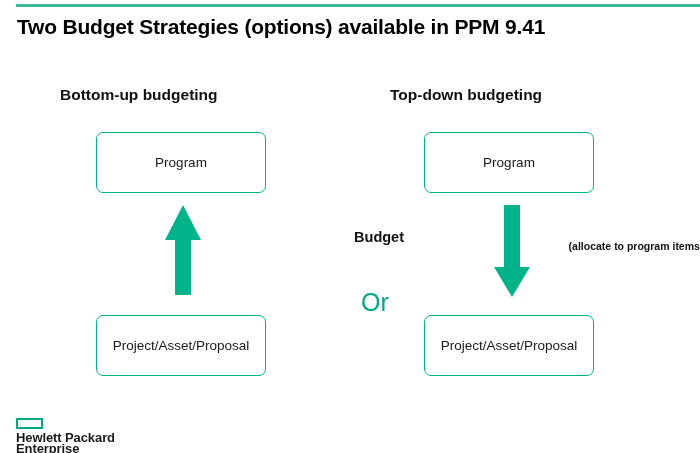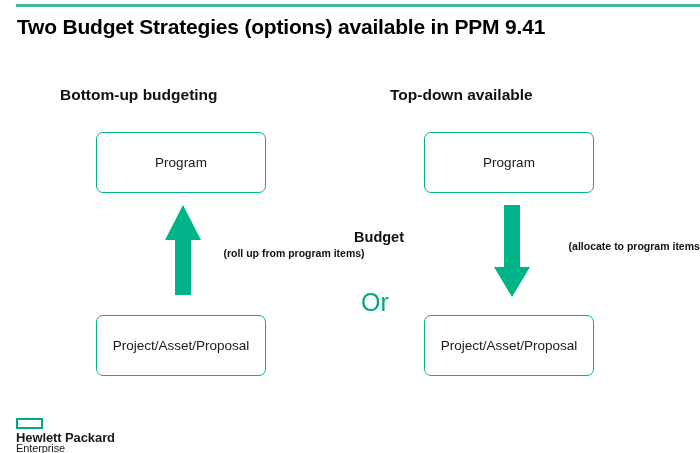--- a/index.html
+++ b/index.html
@@ -134,22 +134,22 @@
   }
   #hpe-logo-line1 {
     font-size: 13px;
     font-weight: bold;
     color: #1a1a1a;
     line-height: 11px;
     letter-spacing: -0.1px;
     white-space: nowrap;
   }
   #hpe-logo-line2 {
-    font-size: 11px;
-    font-weight: normal;
+    font-size: 13px;
+    font-weight: bold;
     color: #1a1a1a;
     line-height: 11px;
     letter-spacing: -0.1px;
     white-space: nowrap;
   }
 </style>
 </head>
 <body>
 
 <div id="slide">
@@ -161,28 +161,27 @@
   <div class="col-heading" id="heading-left">Bottom-up budgeting</div>
 
   <div class="node-box" id="box-program-left">Program</div>
 
   <svg class="arrow" id="arrow-up" viewBox="0 0 42 90" aria-hidden="true">
     <polygon points="21,0 39,35 29,35 29,90 13,90 13,35 3,35" fill="#01b388"></polygon>
   </svg>
 
   <div class="budget-label" id="budget-left">
     <div class="budget-title">Budget</div>
-    <div class="budget-sub">(roll up from program items)</div>
   </div>
 
   <div class="node-box" id="box-item-left">Project/Asset/Proposal</div>
 
   <div id="or-label">Or</div>
 
-  <div class="col-heading" id="heading-right">Top-down available</div>
+  <div class="col-heading" id="heading-right">Top-down budgeting</div>
 
   <div class="node-box" id="box-program-right">Program</div>
 
   <svg class="arrow" id="arrow-down" viewBox="0 0 42 92" aria-hidden="true">
     <polygon points="13,0 29,0 29,62 39,62 21,92 3,62 13,62" fill="#01b388"></polygon>
   </svg>
 
   <div class="budget-label" id="budget-right">
     <div class="budget-title">Budget</div>
     <div class="budget-sub">(allocate to program items)</div>

